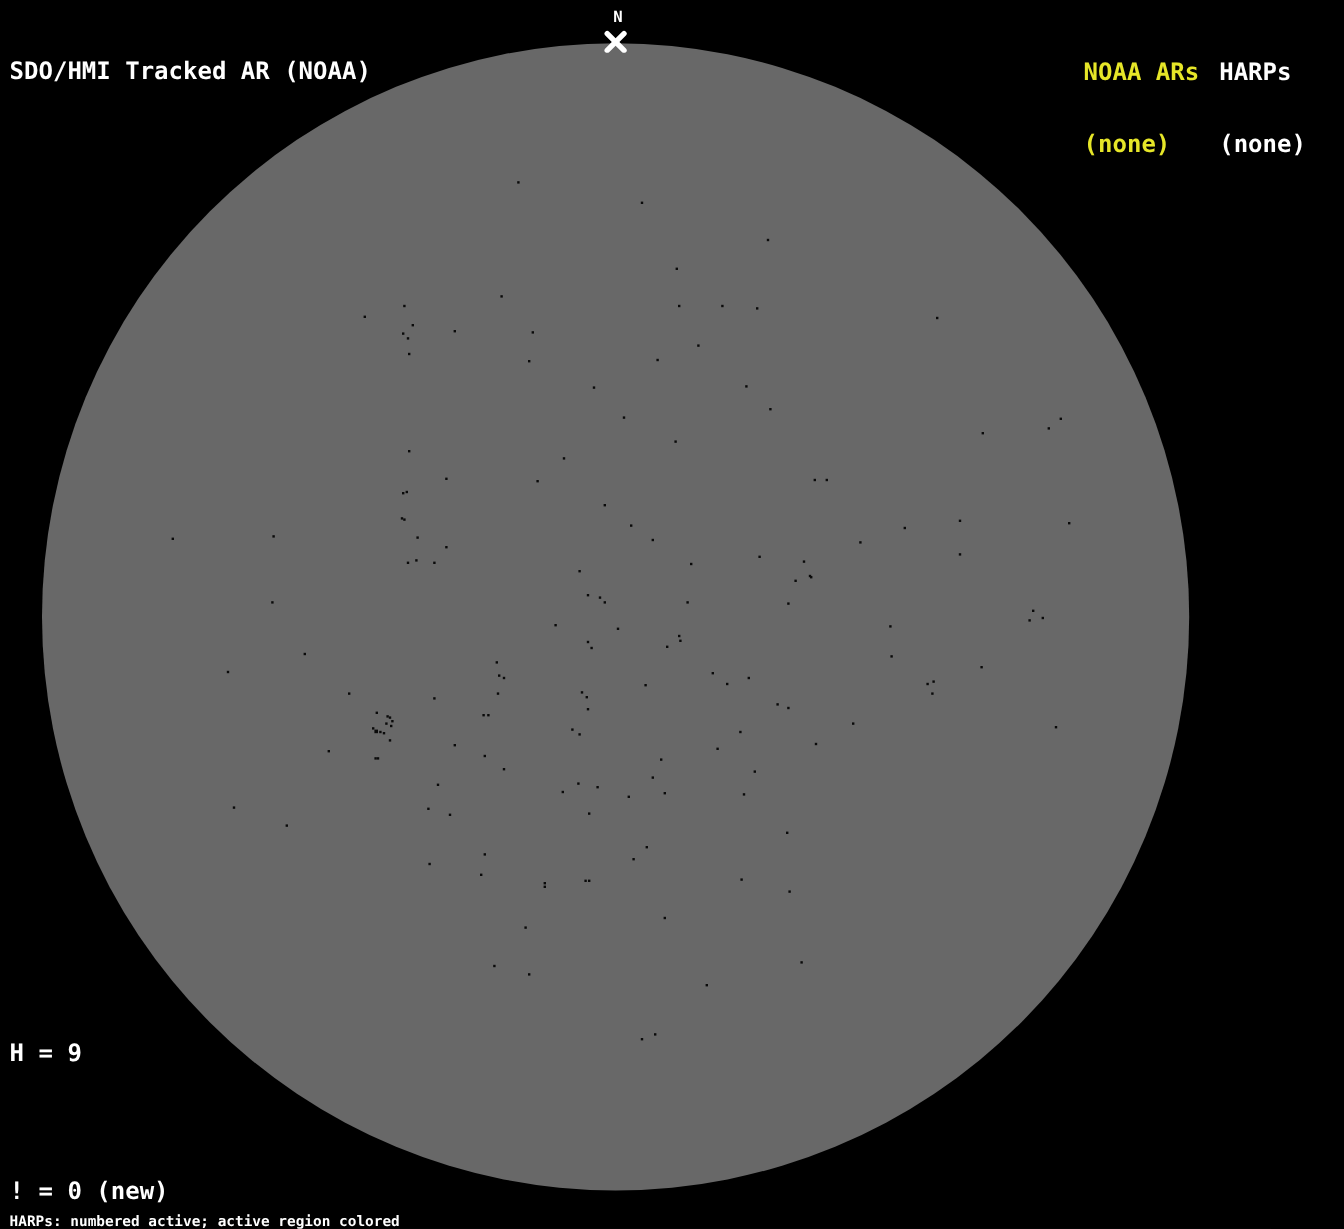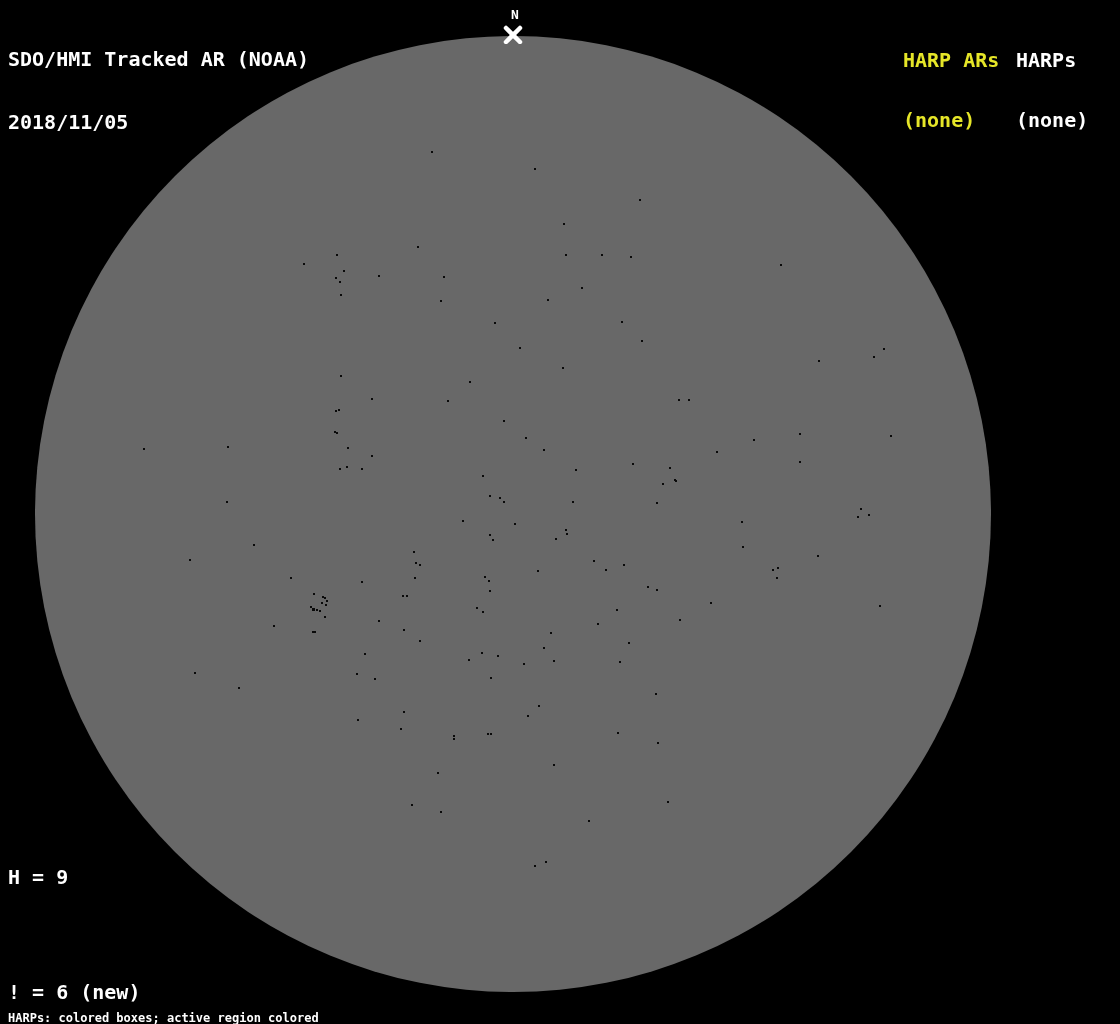--- a/index.html
+++ b/index.html
@@ -212,45 +212,44 @@
     <div class="speckle" style="left: 667px; top: 801px; width: 2px; height: 2px;"></div>
     <div class="speckle" style="left: 411px; top: 804px; width: 2px; height: 2px;"></div>
     <div class="speckle" style="left: 440px; top: 811px; width: 2px; height: 2px;"></div>
     <div class="speckle" style="left: 588px; top: 820px; width: 2px; height: 2px;"></div>
     <div class="speckle" style="left: 545px; top: 861px; width: 2px; height: 2px;"></div>
     <div class="speckle" style="left: 534px; top: 865px; width: 2px; height: 2px;"></div>
   </div>
 
 <div class="title-block">
   <div>SDO/HMI Tracked AR (NOAA)</div>
-  <div>2018/11/05</div>
 </div>
 
 <div class="north">N</div>
 <svg class="north-x" width="20" height="20">
   <line x1="3" y1="4" x2="17" y2="18" stroke="#fff" stroke-width="4.5" stroke-linecap="round"></line>
   <line x1="17" y1="4" x2="3" y2="18" stroke="#fff" stroke-width="4.5" stroke-linecap="round"></line>
 </svg>
 
 <div class="tr-col tr-noaa">
-  <div>HARP ARs</div>
+  <div>NOAA ARs</div>
   <div>(none)</div>
 </div>
 <div class="tr-col tr-harps">
   <div>HARPs</div>
   <div>(none)</div>
 </div>
 
 <div class="legend">
   <div>H = 9</div>
   <div class="gap"></div>
-  <div>! = 6 (new)</div>
+  <div>! = 0 (new)</div>
   
   
   
   
   
 </div>
 
 <div class="footer">
-  <div>HARPs: colored boxes; active region colored</div>
+  <div>HARPs: numbered active; active region colored</div>
   
 </div>
 
 </body></html>

